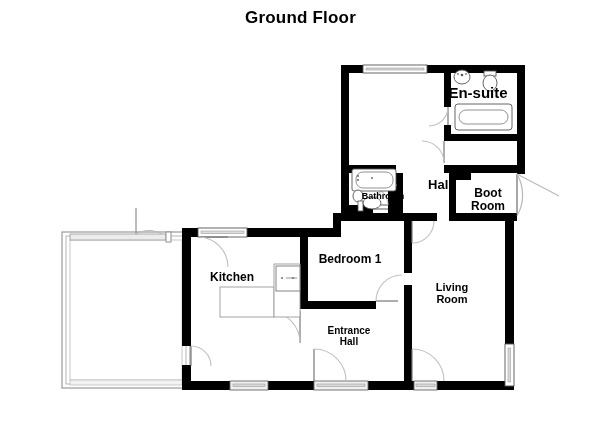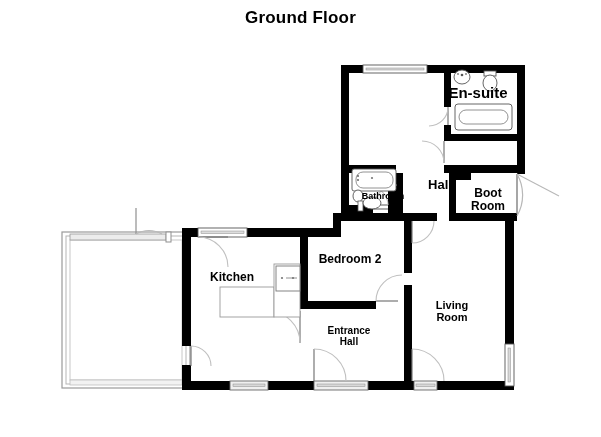--- a/index.html
+++ b/index.html
@@ -296,23 +296,23 @@
   <div class="room-label" style="left:448px; top:85px; width:60px; font-size:15px;">En-suite</div>
 
 
   <div class="room-label" style="left:352px; top:191px; width:62px; font-size:9px;">Bathroom</div>
 
   <div class="room-label" style="left:415px; top:178px; width:50px; font-size:13px;">Hall</div>
 
   <div class="room-label" style="left:461px; top:187px; width:54px; font-size:12px;">Boot
 Room</div>
 
-  <div class="room-label" style="left:307px; top:253px; width:86px; font-size:12px;">Bedroom 2</div>
-
-  <div class="room-label" style="left:421px; top:299px; width:62px; font-size:11px;">Living
+  <div class="room-label" style="left:307px; top:253px; width:86px; font-size:12px;">Bedroom 1</div>
+
+  <div class="room-label" style="left:421px; top:281px; width:62px; font-size:11px;">Living
 Room</div>
 
   <div class="room-label" style="left:196px; top:271px; width:72px; font-size:12px;">Kitchen</div>
 
   <div class="room-label" style="left:312px; top:325px; width:74px; font-size:10px;">Entrance
 Hall</div>
 
 
 </div>
 

